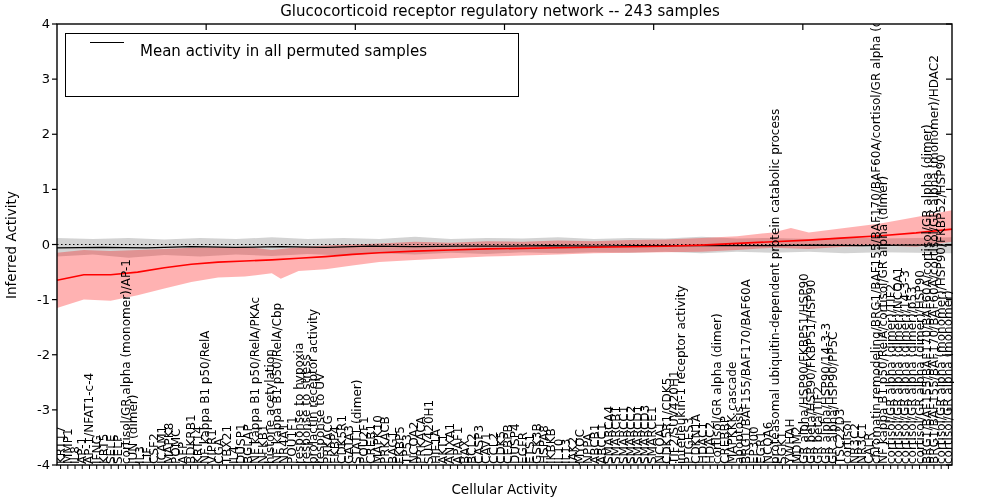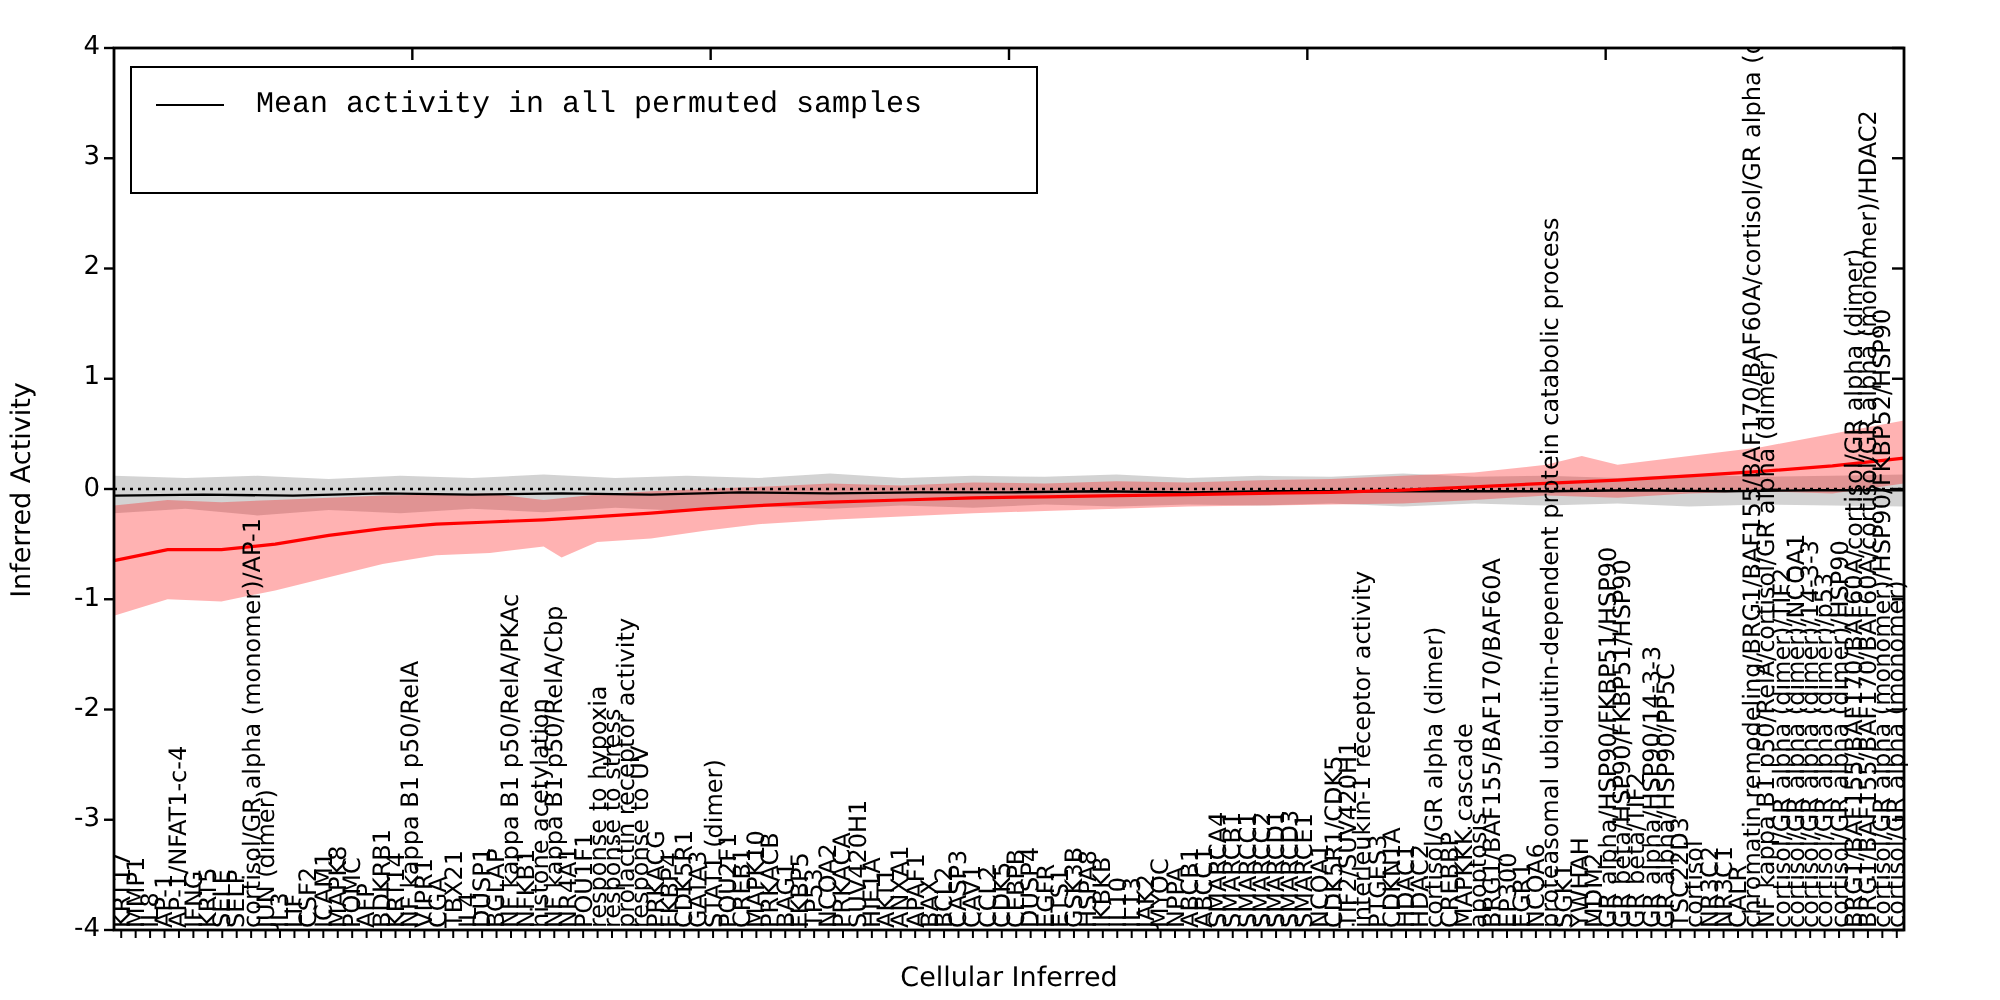--- a/index.html
+++ b/index.html
@@ -9,30 +9,31 @@
   #ylabel{position:absolute;left:-54px;top:237px;width:130px;text-align:center;
           transform:rotate(-90deg);font-size:13.5px;}
   #xlabel{position:absolute;left:57px;top:481px;width:895px;text-align:center;font-size:13.5px;}
   #plot-svg{position:absolute;left:0;top:0;}
   #yticks .ytl{position:absolute;width:38px;text-align:right;font-size:13px;line-height:14px;}
   #xlabels{position:absolute;left:57px;top:24px;width:897px;height:441px;overflow:hidden;}
   .xlab{position:absolute;white-space:nowrap;font-size:12px;line-height:13px;
         transform:rotate(-90deg);transform-origin:0 0;}
   #legend{position:absolute;left:65px;top:33px;width:452px;height:62px;border:1.5px solid #000;
           background:#fff;z-index:5;}
-  .lrow{position:absolute;left:12px;height:20px;display:flex;align-items:center;font-family:Liberation Mono, monospace;}
+  .lrow{position:absolute;left:24px;height:20px;display:flex;}
   .lrow .sample{display:inline-block;width:34px;height:0;border-top:1.6px solid #000;margin-right:16px;}
   .lrow .ltext{font-size:15px;white-space:nowrap;}
 </style>
 </head>
 <body>
 
 <div id="fig">
+  <div id="title">Glucocorticoid receptor regulatory network -- 243 samples</div>
   <div id="ylabel">Inferred Activity</div>
-  <div id="xlabel">Cellular Inferred</div>
+  <div id="xlabel">Cellular Activity</div>
 
   <svg id="plot-svg" width="1000" height="500" viewBox="0 0 1000 500">
       <polygon points="57.0,237.9 92.8,239.0 128.6,237.9 164.4,239.5 200.2,237.9 236.0,239.0 271.8,237.3 307.6,239.0 343.4,237.9 379.2,239.0 415.0,236.8 450.8,239.0 486.6,237.9 522.4,238.4 558.2,237.3 594.0,239.0 629.8,237.9 665.6,238.4 701.4,236.8 737.2,238.4 773.0,237.9 808.8,239.0 844.6,237.3 880.4,238.4 916.2,237.9 952.0,237.3 952.0,253.3 916.2,252.8 880.4,252.2 844.6,253.3 808.8,251.7 773.0,252.8 737.2,251.7 701.4,253.3 665.6,251.7 629.8,252.8 594.0,252.2 558.2,253.3 522.4,252.2 486.6,253.9 450.8,252.8 415.0,254.4 379.2,253.3 343.4,255.5 307.6,253.9 271.8,256.1 236.0,254.4 200.2,256.6 164.4,255.0 128.6,257.7 92.8,254.4 57.0,256.6" fill="rgba(128,128,128,0.35)" stroke="none"></polygon>
       <polygon points="57.0,252.8 83.8,250.0 110.7,251.1 137.6,250.0 164.4,248.9 191.3,247.8 218.1,247.3 244.9,246.7 271.8,250.0 298.6,247.3 325.5,245.6 352.4,244.5 379.2,243.4 415.0,241.7 450.8,242.8 486.6,241.2 522.4,241.7 558.2,240.6 594.0,241.2 629.8,240.1 665.6,239.5 701.4,237.9 737.2,236.2 773.0,232.4 790.9,228.0 808.8,232.4 844.6,228.0 880.4,223.6 916.2,216.9 952.0,210.3 952.0,241.7 916.2,246.7 880.4,245.6 844.6,246.7 808.8,248.9 773.0,247.8 737.2,250.0 701.4,251.7 665.6,252.2 629.8,252.8 594.0,253.3 558.2,254.4 522.4,255.5 486.6,256.6 450.8,258.3 415.0,259.9 379.2,262.1 352.4,265.4 325.5,269.3 298.6,271.0 280.8,278.7 271.8,273.2 244.9,276.5 218.1,277.6 191.3,282.0 164.4,288.6 137.6,295.2 110.7,300.7 83.8,299.6 57.0,307.9" fill="rgba(255,0,0,0.30)" stroke="none"></polygon>
       <line x1="57" x2="952" y1="244.5" y2="244.5" stroke="#000000" stroke-width="1.2" stroke-dasharray="1.5 2.5"></line>
       <polyline points="57.0,247.8 101.8,247.3 146.5,247.8 191.3,246.7 236.0,247.3 280.8,246.7 325.5,247.3 370.3,246.2 415.0,246.7 459.8,246.2 504.5,246.2 549.3,245.6 594.0,246.2 638.8,245.6 683.5,245.6 728.3,245.6 773.0,245.6 817.8,245.1 862.5,245.6 907.3,245.1 952.0,245.1" fill="none" stroke="#000000" stroke-width="1.2"></polyline>
       <polyline points="57.0,280.3 83.8,274.8 110.7,274.8 137.6,272.1 164.4,267.7 191.3,264.3 218.1,262.1 244.9,261.0 271.8,259.9 298.6,258.3 325.5,256.6 352.4,254.4 379.2,252.8 415.0,251.1 450.8,250.0 486.6,248.9 522.4,248.4 558.2,247.8 594.0,247.3 629.8,246.7 665.6,246.2 701.4,245.1 737.2,243.4 773.0,241.7 808.8,240.1 844.6,237.9 880.4,235.7 916.2,232.9 952.0,229.1" fill="none" stroke="#ff0000" stroke-width="1.6"></polyline>
       <rect x="57" y="24" width="895" height="441" fill="none" stroke="#000" stroke-width="1.4"></rect>
       <line x1="52" x2="57" y1="24" y2="24" stroke="#000" stroke-width="1.2"></line>
       <line x1="952" x2="946" y1="24" y2="24" stroke="#000" stroke-width="1.2"></line>

